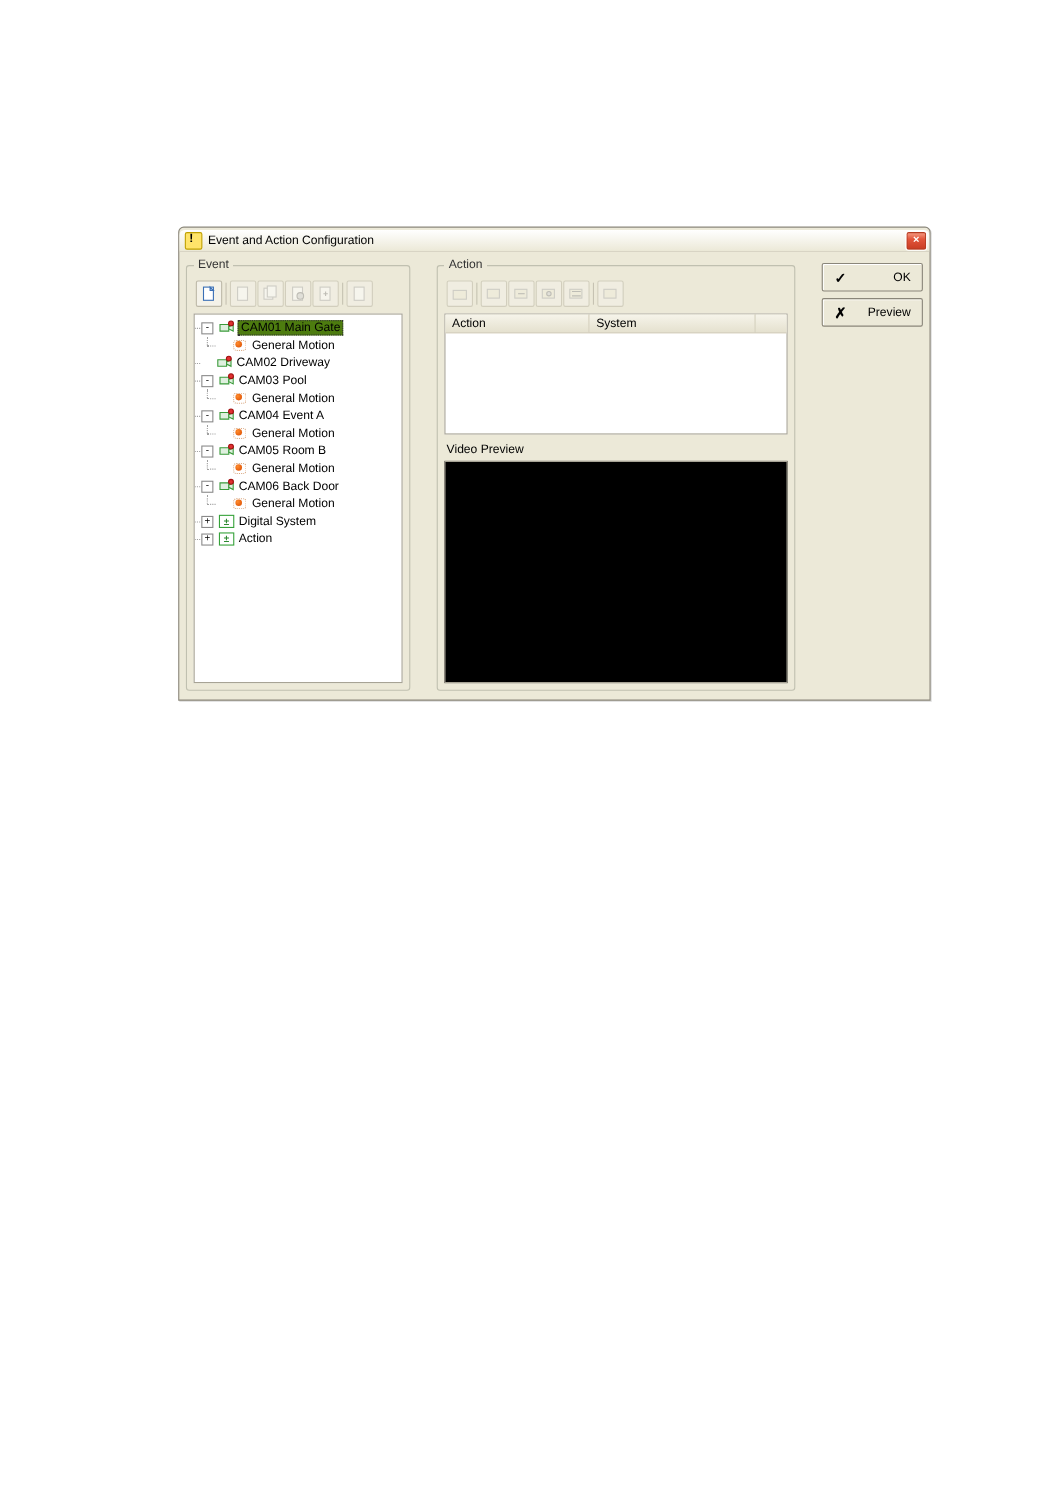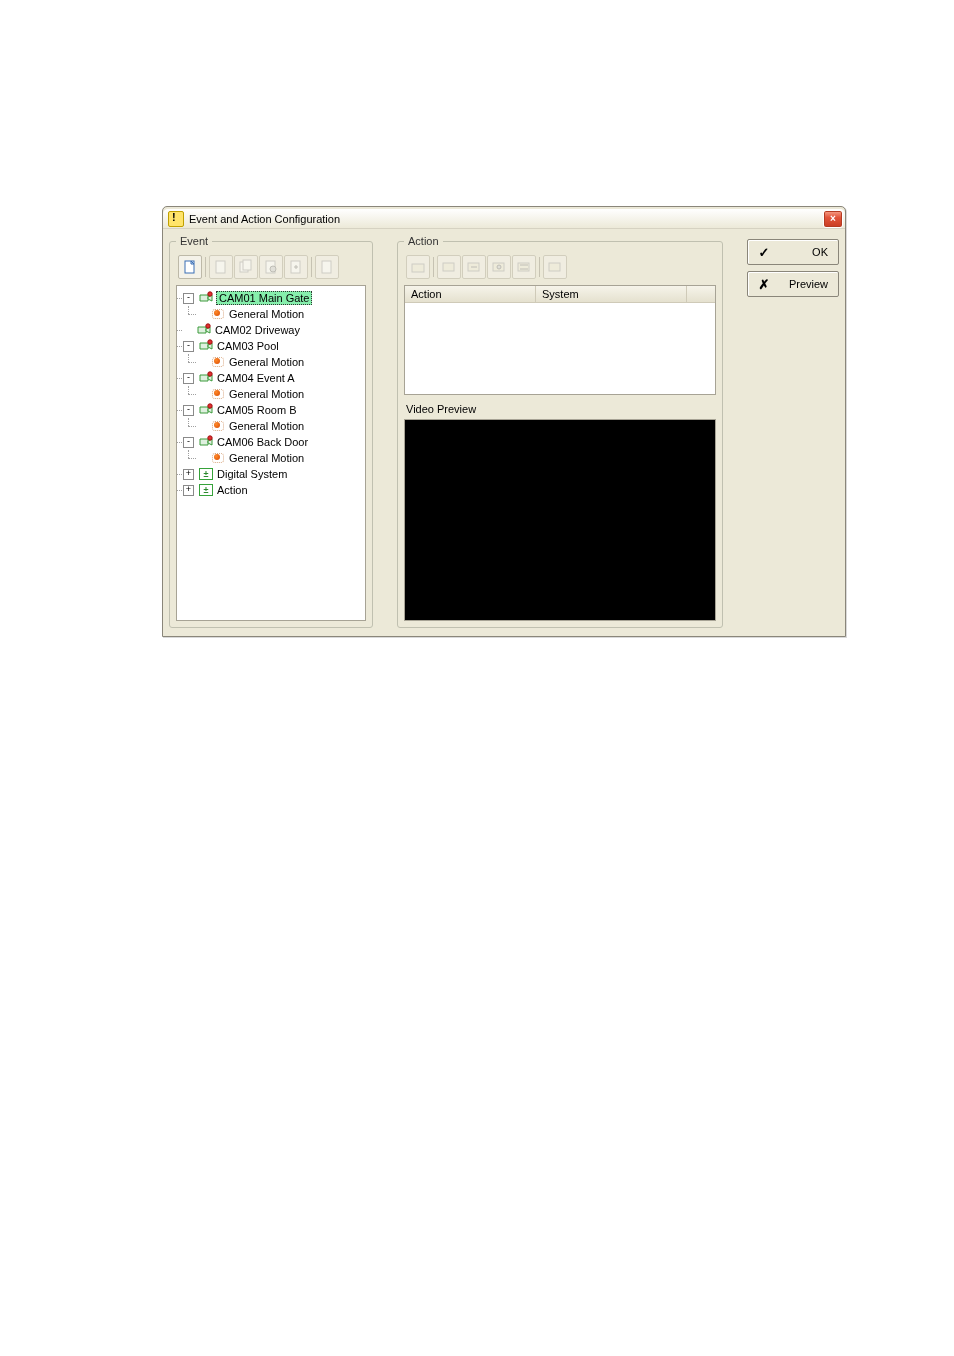--- a/index.html
+++ b/index.html
@@ -30,21 +30,21 @@
   .tool-sep{width:1px;height:20px;background:#c6c2b2;margin:0 2px}
   .tree{flex:1;background:#fff;border:1px solid #a7a395;overflow:auto;padding:4px 2px 4px 6px}
   .tree ul{list-style:none;margin:0;padding:0 0 0 14px}
   .tree > .root{padding-left:0}
   .tree li{position:relative;margin:0;padding:0;white-space:nowrap}
   .tree .row{display:flex;align-items:center;height:16px;gap:3px;cursor:default}
   .expander{width:9px;height:9px;border:1px solid #8a8a8a;background:#fff;font-size:9px;line-height:7px;
     text-align:center;flex:none;margin-right:2px}
   .expander.blank{border:0;background:transparent}
   .node-label{padding:0 1px}
-  .node-label.selected{border:1px dotted #333;background:#86efac;padding:0 2px}
+  .node-label.selected{border:1px dotted #333;background:#4d7c0f;padding:0 2px}
   .tree-guides li::before{content:"";position:absolute;left:-9px;top:0;bottom:0;border-left:1px dotted #a0a0a0}
   .tree-guides li::after{content:"";position:absolute;left:-9px;top:8px;width:8px;border-top:1px dotted #a0a0a0}
   .tree-guides li:last-child::before{height:8px;bottom:auto}
   .ic{width:14px;height:12px;flex:none;display:inline-block}
   .ic-cam{position:relative}
   .ic-cam svg{display:block}
   .ic-motion{background:#fff;border-radius:50%;position:relative}
   .ic-motion::after{content:"";position:absolute;left:3px;top:2px;width:6px;height:6px;border-radius:50%;
     background:radial-gradient(circle at 35% 35%,#ff8a2a,#d94a00)}
   .ic-motion::before{content:"";position:absolute;left:1px;top:1px;width:10px;height:8px;border:1px dotted #c07030;border-radius:3px;opacity:.6}

